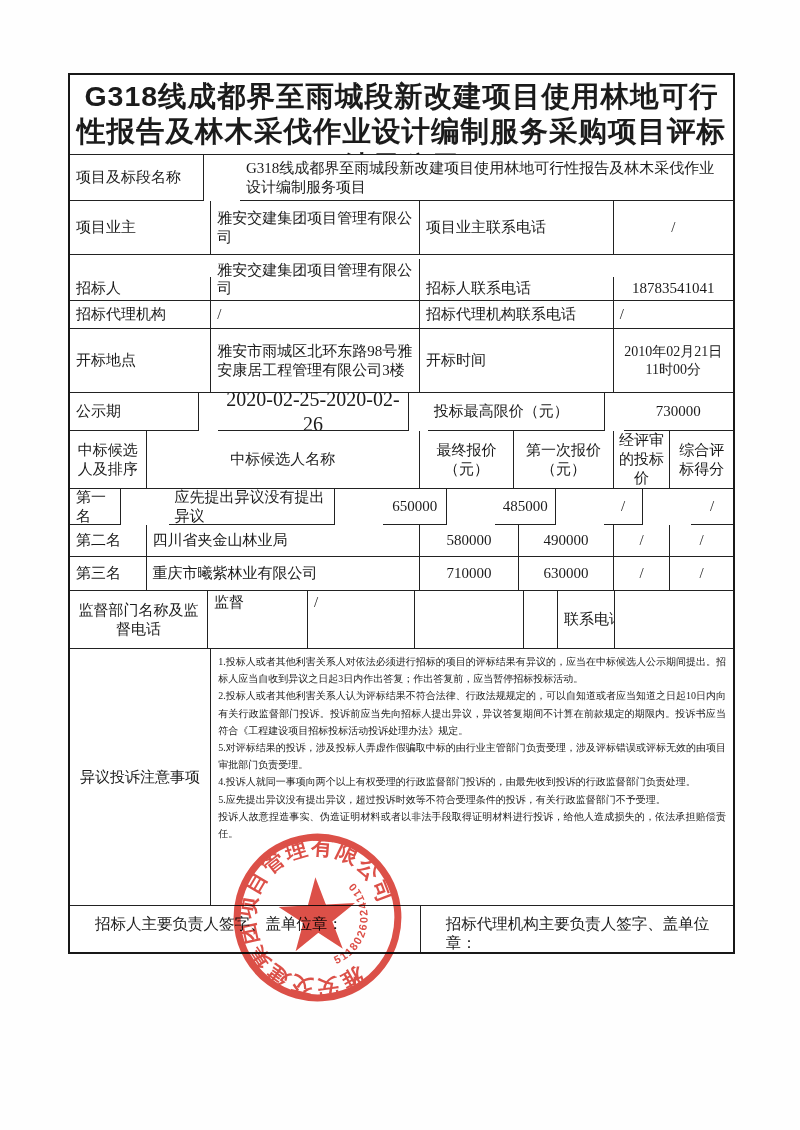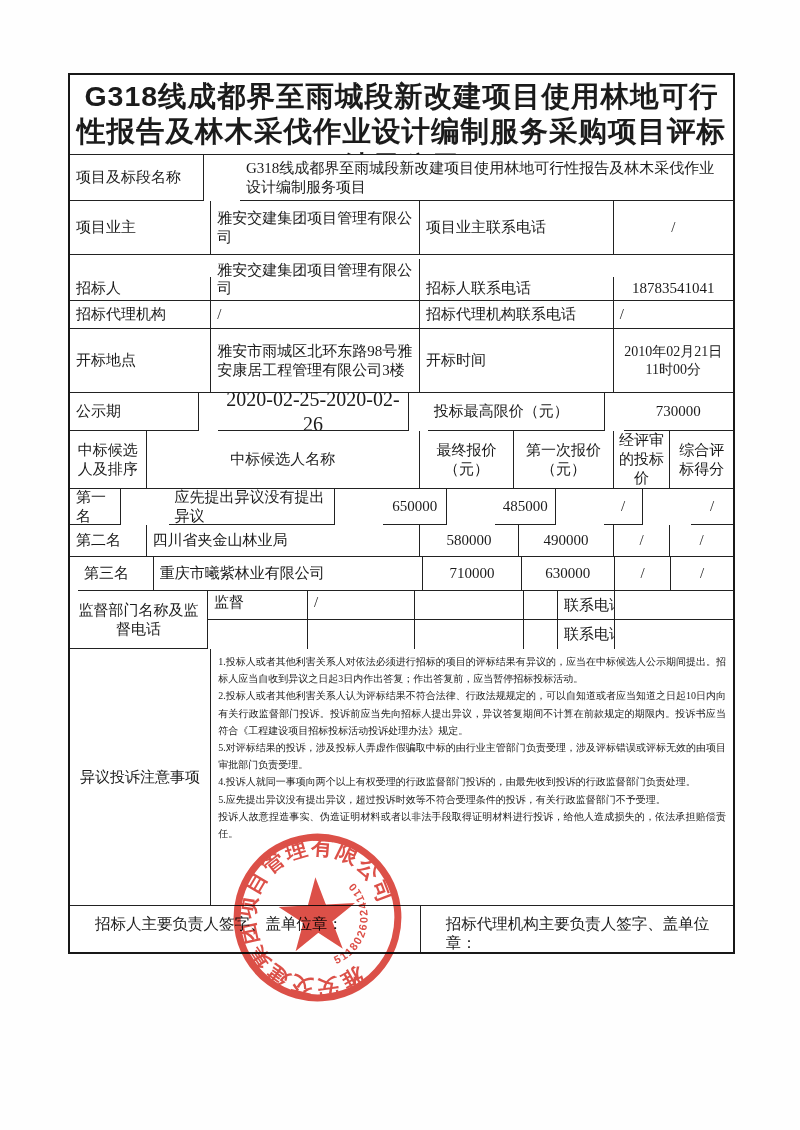--- a/index.html
+++ b/index.html
@@ -55,21 +55,21 @@
   .c4{width:120px;}
   .cspan3{width:525px;}
   .ka{width:77px;}
   .kb{width:275px;}
   .kc{width:100px;}
   .kd{width:95px;}
   .ke{width:57px;}
   .kf{width:63px;}
   .hdr{justify-content:center;text-align:center;padding:2px 3px;}
   
-  .sup-right{width:525px;display:flex;flex-direction:column;}
+  .sup-right{width:525px;display:flex;}
   .sup-sub{display:flex;flex:1;}
   .s1{width:100px;}
   .s2{width:107px;}
   .s3{width:109px;}
   .s4{width:34px;}
   .s5{width:57px;white-space:nowrap;padding-right:0;}
   .s6{width:118px;}
   
   .notice-body{
     display:block;
@@ -159,21 +159,21 @@
       <div class="cell kf center last">/</div>
     </div>
     <div class="t-row" style="height:32px;">
       <div class="cell ka">第二名</div>
       <div class="cell kb">四川省夹金山林业局</div>
       <div class="cell kc center">580000</div>
       <div class="cell kd center">490000</div>
       <div class="cell ke center">/</div>
       <div class="cell kf center last">/</div>
     </div>
-    <div class="t-row" style="height:34px;padding-left:8px;">
+    <div class="t-row" style="height:34px;">
       <div class="cell ka">第三名</div>
       <div class="cell kb">重庆市曦紫林业有限公司</div>
       <div class="cell kc center">710000</div>
       <div class="cell kd center">630000</div>
       <div class="cell ke center">/</div>
       <div class="cell kf center last">/</div>
     </div>
 
     <div class="t-row" style="height:58px;">
       <div class="cell c1 center">监督部门名称及监督电话</div>

